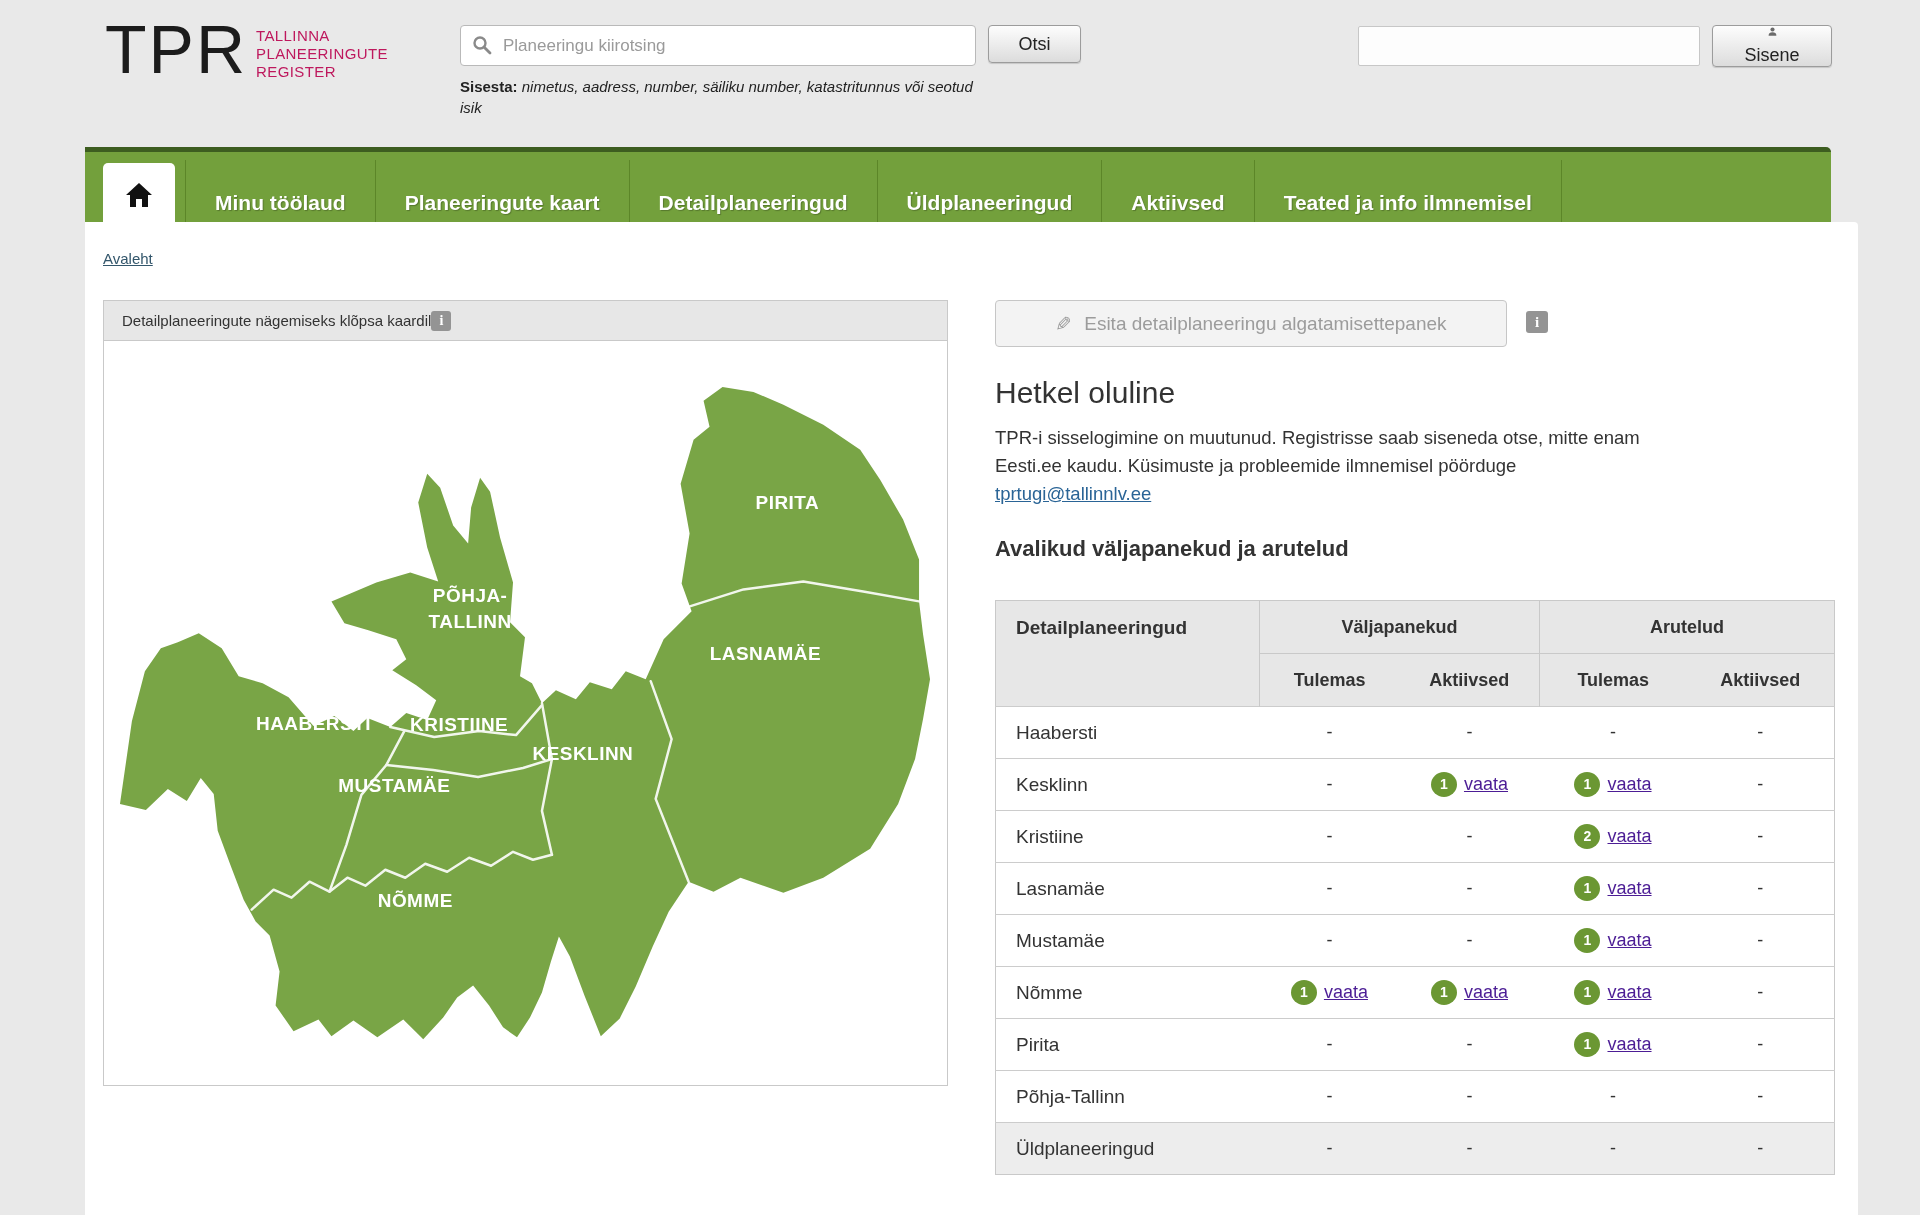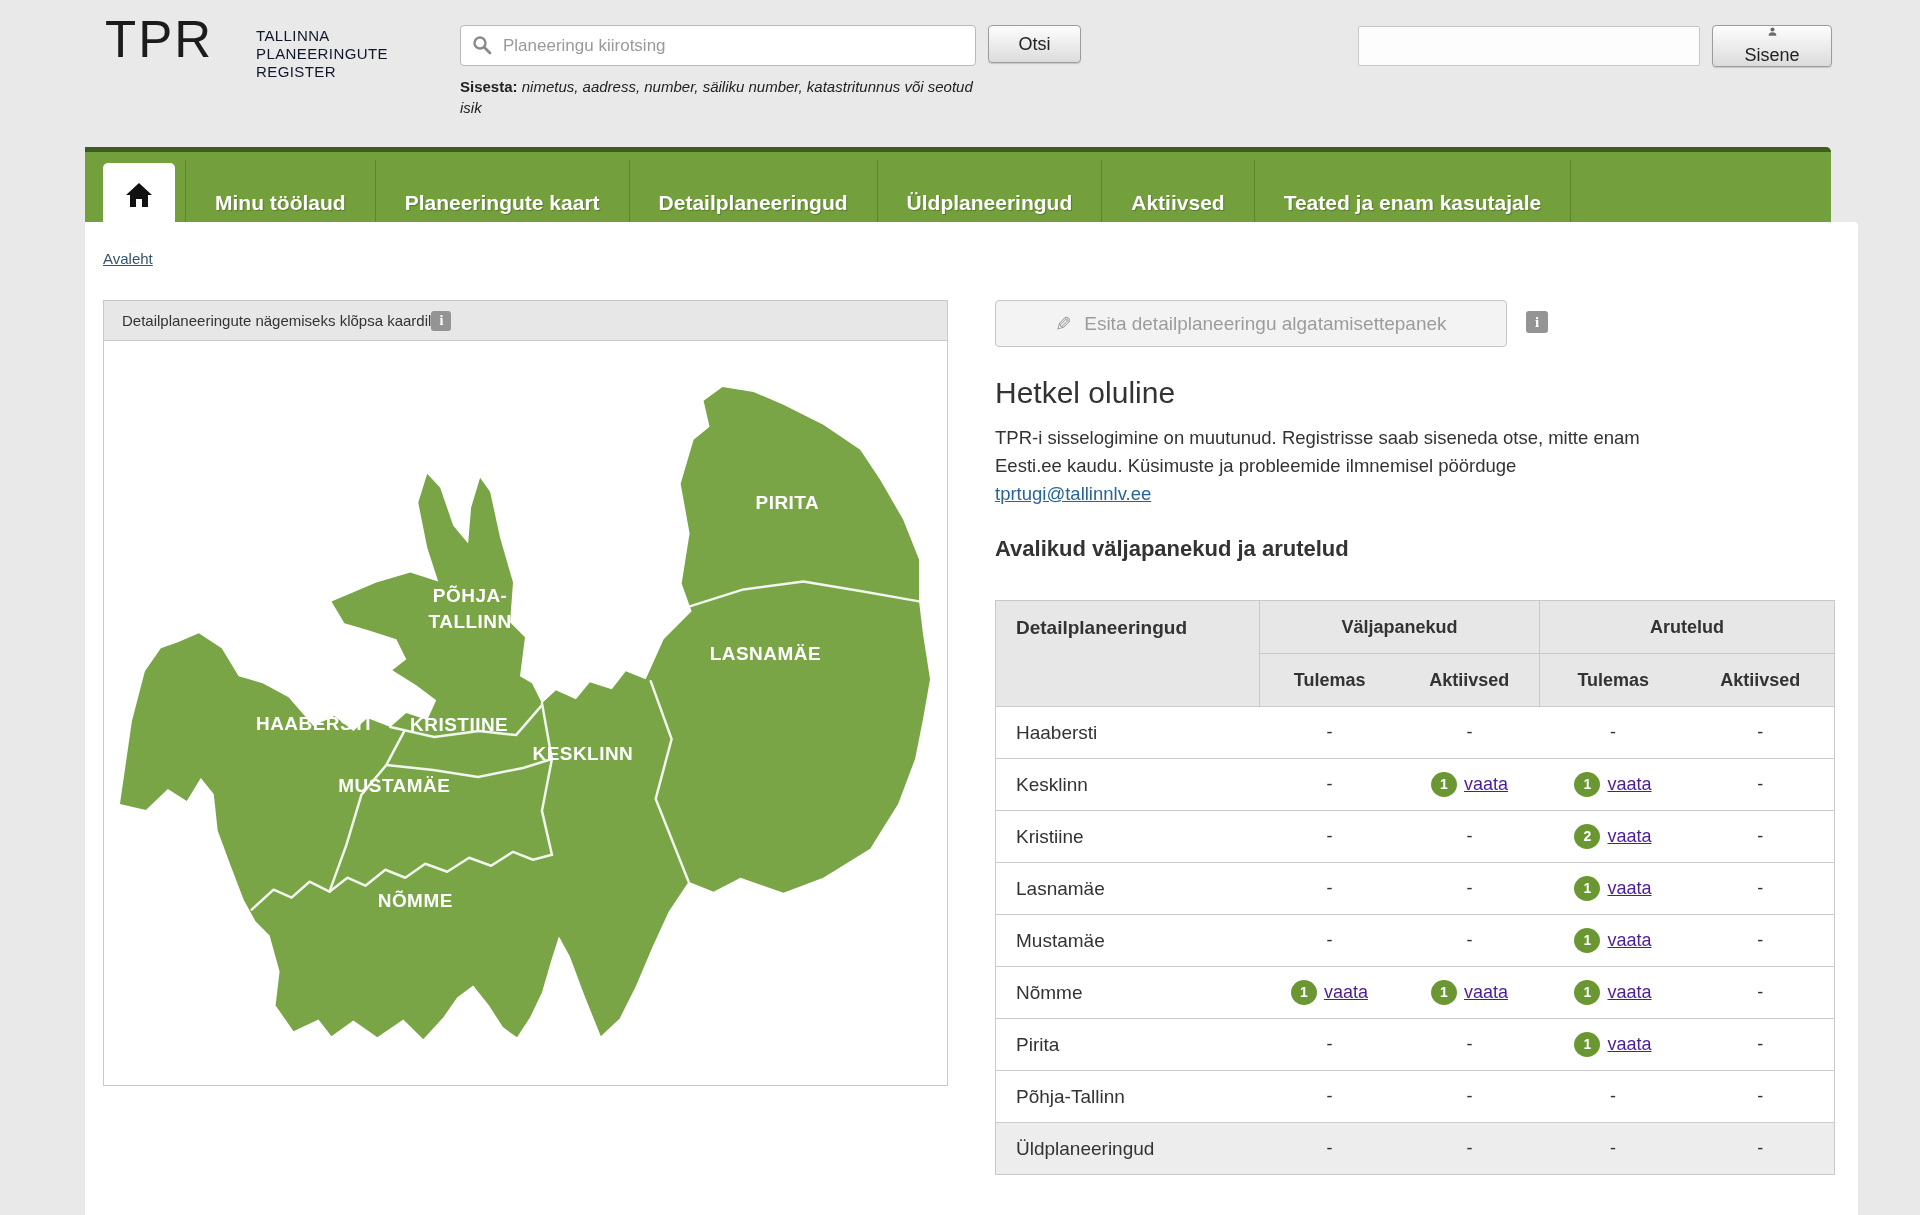--- a/index.html
+++ b/index.html
@@ -1,23 +1,23 @@
 <!DOCTYPE html>
 <html><head>
 <meta charset="utf-8">
 <style>
   * { margin:0; padding:0; box-sizing:border-box; }
   body { background:#e9e9e9; font-family:"Liberation Sans","DejaVu Sans",sans-serif; }
   #screen { position:relative; width:1920px; height:1215px; background:#e9e9e9; overflow:hidden; }
 
   
-  .logo-abbr { position:absolute; left:105px; top:10px; font-size:51px; font-weight:400;
+  .logo-abbr { position:absolute; left:105px; top:10px; font-size:68px; font-weight:400;
                color:#1c1c1c; letter-spacing:2px; }
   .logo-lines { position:absolute; left:256px; top:27px; font-size:15px; line-height:18px;
-                color:#0f172a; letter-spacing:.4px; }
+                color:#be185d; letter-spacing:.4px; }
   .search-wrap { position:absolute; left:460px; top:25px; width:516px; height:41px; }
   .search-input { width:100%; height:100%; border:1px solid #b9b9b9; border-radius:4px;
                   background:#fff; padding:0 12px 0 42px; font-size:17px; color:#333;
                   font-family:inherit; }
   .search-input::placeholder { color:#9a9a9a; }
   .search-icon { position:absolute; left:12px; top:10px; width:20px; height:20px; }
   .btn { display:flex; align-items:center; justify-content:center; gap:8px;
          background:linear-gradient(#fdfdfd,#dcdcdc); border:1px solid #9c9c9c;
          border-radius:4px; font-size:18px; color:#222; cursor:pointer;
          box-shadow:0 1px 1px rgba(0,0,0,.15); font-family:inherit; }
@@ -141,21 +141,21 @@
       <svg width="28" height="26" viewBox="0 0 28 26">
         <path d="M14 1 L27 13 L23 13 L23 25 L17 25 L17 17 L11 17 L11 25 L5 25 L5 13 L1 13 Z" fill="#111"></path>
       </svg>
     </div>
     <div class="nav-tabs">
       <div class="nav-tab">Minu töölaud</div>
       <div class="nav-tab">Planeeringute kaart</div>
       <div class="nav-tab">Detailplaneeringud</div>
       <div class="nav-tab">Üldplaneeringud</div>
       <div class="nav-tab">Aktiivsed</div>
-      <div class="nav-tab">Teated ja enam kasutajale</div>
+      <div class="nav-tab">Teated ja info ilmnemisel</div>
     </div>
   </div>
 
   <div class="content-bg"></div>
 
   <a class="breadcrumb">Avaleht</a>
 
   <div class="map-panel">
     <div class="panel-header">
       <span>Detailplaneeringute nägemiseks klõpsa kaardil</span>

